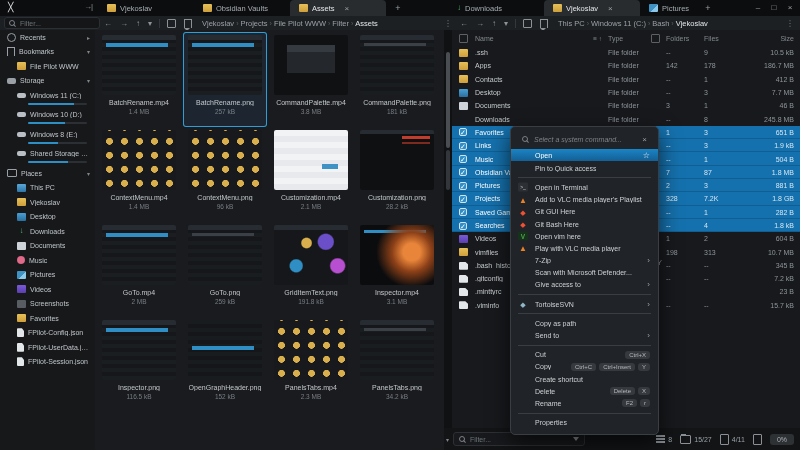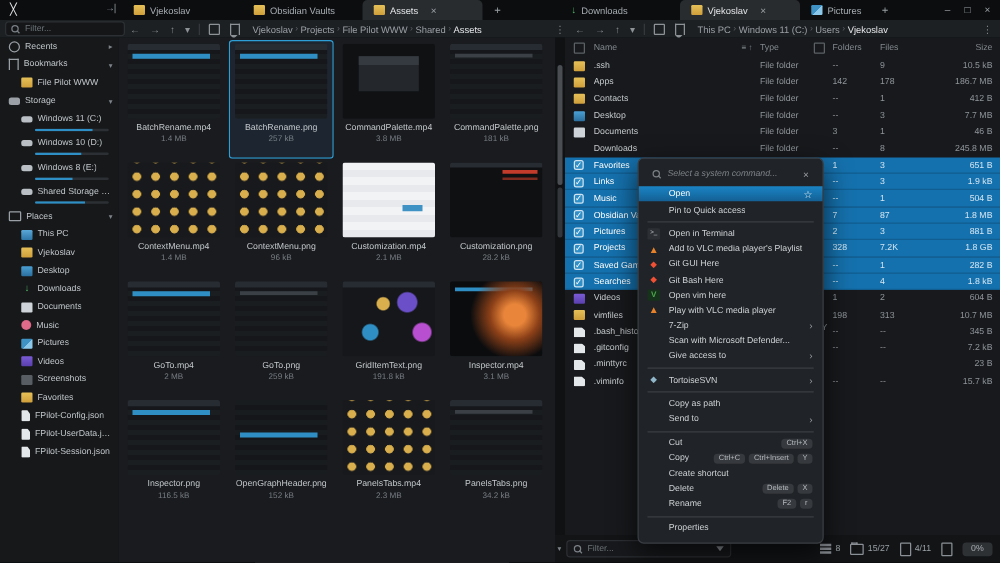--- a/index.html
+++ b/index.html
@@ -247,21 +247,21 @@
           <span class="crumb">Projects</span>
           <span class="crumbsep">›</span>
         </span>
 
         <span class="crumbw">
           <span class="crumb">File Pilot WWW</span>
           <span class="crumbsep">›</span>
         </span>
 
         <span class="crumbw">
-          <span class="crumb">Shared</span>
+          <span class="crumb">Filter</span>
           <span class="crumbsep">›</span>
         </span>
 
         <span class="crumbw">
           <span class="crumb">Assets</span>
 
         </span>
       </div>
     <div style="position:absolute;left:440px;display:flex;align-items:center;">
       <span class="dots">⋮</span>
@@ -278,21 +278,21 @@
             <span class="crumb">This PC</span>
             <span class="crumbsep">›</span>
           </span>
 
           <span class="crumbw">
             <span class="crumb">Windows 11 (C:)</span>
             <span class="crumbsep">›</span>
           </span>
 
           <span class="crumbw">
-            <span class="crumb">Users</span>
+            <span class="crumb">Bash</span>
             <span class="crumbsep">›</span>
           </span>
 
           <span class="crumbw">
             <span class="crumb">Vjekoslav</span>
 
           </span>
         </div>
     </div>
     <span class="dots" style="position:absolute;right:2px;">⋮</span>

